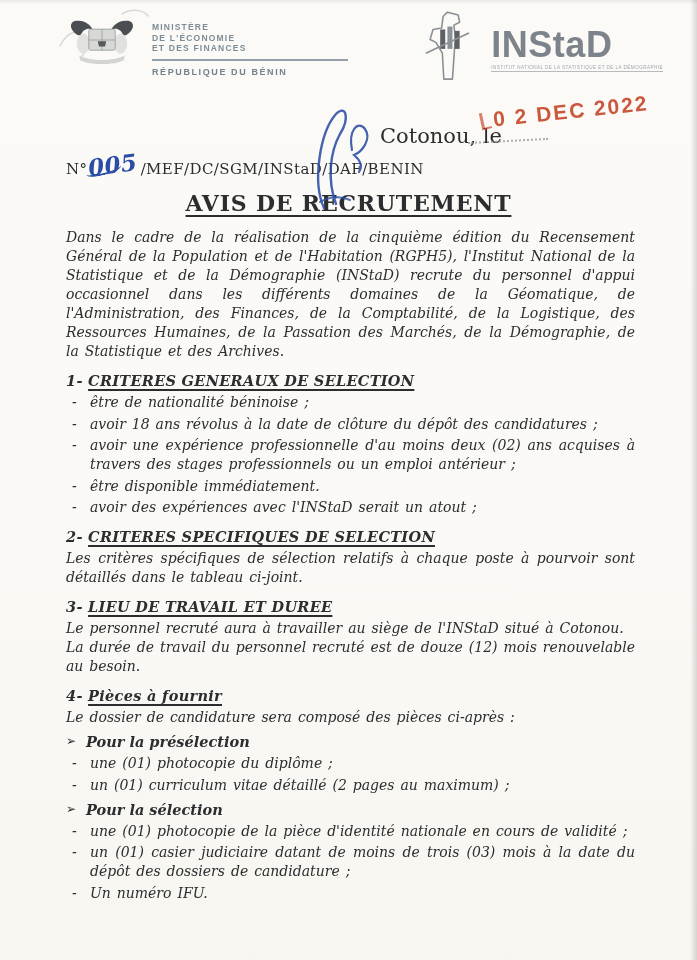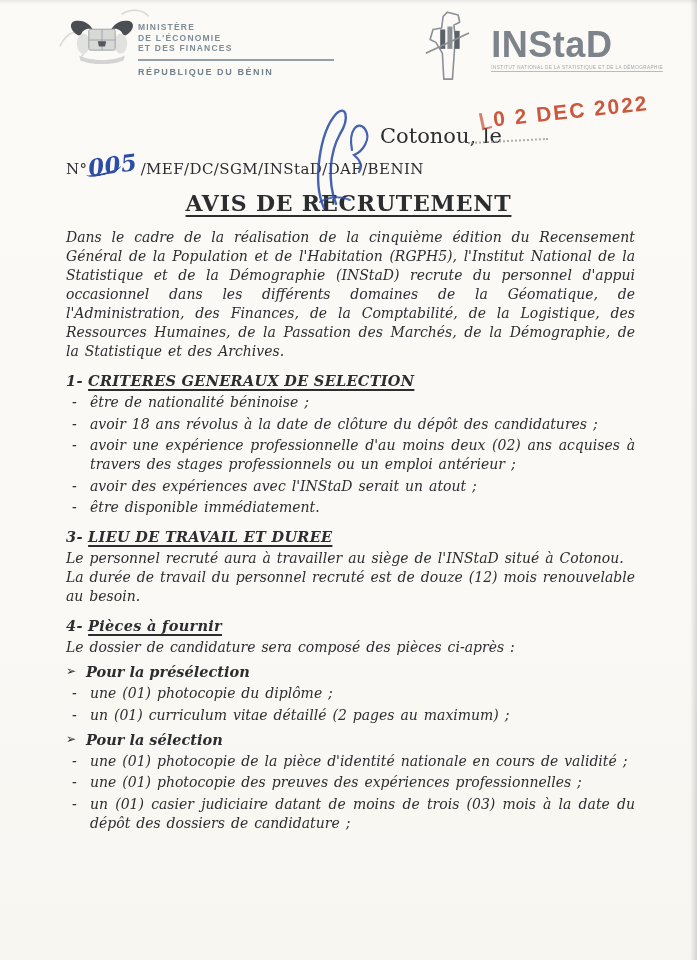--- a/index.html
+++ b/index.html
@@ -11,21 +11,21 @@
     font-family:"DejaVu Serif", serif;
     color:#2b2d2f;
   }
   .scan-edge-right { position:absolute; top:0; right:0; width:7px; height:100%;
     background:linear-gradient(to right, rgba(60,60,60,0), rgba(60,60,60,.18)); }
   .scan-edge-top { position:absolute; top:0; left:0; width:100%; height:4px;
     background:linear-gradient(to bottom, rgba(60,60,60,.10), rgba(60,60,60,0)); }
 
   
   .doc-header { position:relative; padding:14px 40px 0 66px; height:84px; }
-  .hdr-left { display:flex; align-items:flex-start; }
+  .hdr-left { display:flex; align-items:flex-start; gap:14px; }
   .coat-svg { flex:0 0 auto; }
   .ministry { padding-top:8px; }
   .min-line { font-family:"Liberation Sans", sans-serif; font-size:8.5px; font-weight:bold;
     letter-spacing:1.2px; color:#7d8c96; line-height:10.5px; }
   .min-rule { width:196px; height:2px; background:#93a0aa; margin:5px 0 4px 0;
     box-shadow:0 3px 0 -1px #b9c2c9; }
   .republic { font-family:"Liberation Sans", sans-serif; font-size:9px; font-weight:bold;
     letter-spacing:1.6px; color:#72828d; margin-top:6px; }
 
   .hdr-right { position:absolute; top:10px; right:34px; display:flex; align-items:center;gap:26px; }
@@ -164,25 +164,32 @@
 
     <div>
       <div class="sec-head">
         <span class="sec-num">1-</span>
         <span class="sec-title">CRITERES GENERAUX DE SELECTION</span>
       </div>
       <ul class="dash-list">
         <li>être de nationalité béninoise ;</li>
         <li>avoir 18 ans révolus à la date de clôture du dépôt des candidatures ;</li>
         <li>avoir une expérience professionnelle d'au moins deux (02) ans acquises à travers des stages professionnels ou un emploi antérieur ;</li>
+        <li>être disponible immédiatement.</li>
         <li>avoir des expériences avec l'INStaD serait un atout ;</li>
-        <li>être disponible immédiatement.</li>
       </ul>
     </div>
 
+    <div>
+      <div class="sec-head">
+        <span class="sec-num">2-</span>
+        <span class="sec-title">CRITERES SPECIFIQUES DE SELECTION</span>
+      </div>
+      <p class="para tight">Les critères spécifiques de sélection relatifs à chaque poste à pourvoir sont détaillés dans le tableau ci-joint.</p>
+    </div>
 
     <div>
       <div class="sec-head">
         <span class="sec-num">3-</span>
         <span class="sec-title">LIEU DE TRAVAIL ET DUREE</span>
       </div>
       <p class="para tight">Le personnel recruté aura à travailler au siège de l'INStaD situé à Cotonou.</p>
       <p class="para" style="margin-top:0;">La durée de travail du personnel recruté est de douze (12) mois renouvelable au besoin.</p>
     </div>
 
@@ -195,22 +202,22 @@
 
       <div class="sub-label">Pour la présélection</div>
       <ul class="dash-list">
         <li>une (01) photocopie du diplôme ;</li>
         <li>un (01) curriculum vitae détaillé (2 pages au maximum) ;</li>
       </ul>
 
       <div class="sub-label">Pour la sélection</div>
       <ul class="dash-list">
         <li>une (01) photocopie de la pièce d'identité nationale en cours de validité ;</li>
-        <li>une (01) photocopie des preuves des expériences professionnelles ;</li>
         <li>un (01) casier judiciaire datant de moins de trois (03) mois à la date du dépôt des dossiers de candidature ;</li>
+        <li>Un numéro IFU.</li>
       </ul>
     </div>
 
   </div>
 
   <footer class="doc-footer">
     <div class="foot-rule"></div>
     <div class="foot-cols">
       <div class="foot-col">
         <div>Téléphone : 21-30-82-44</div>

